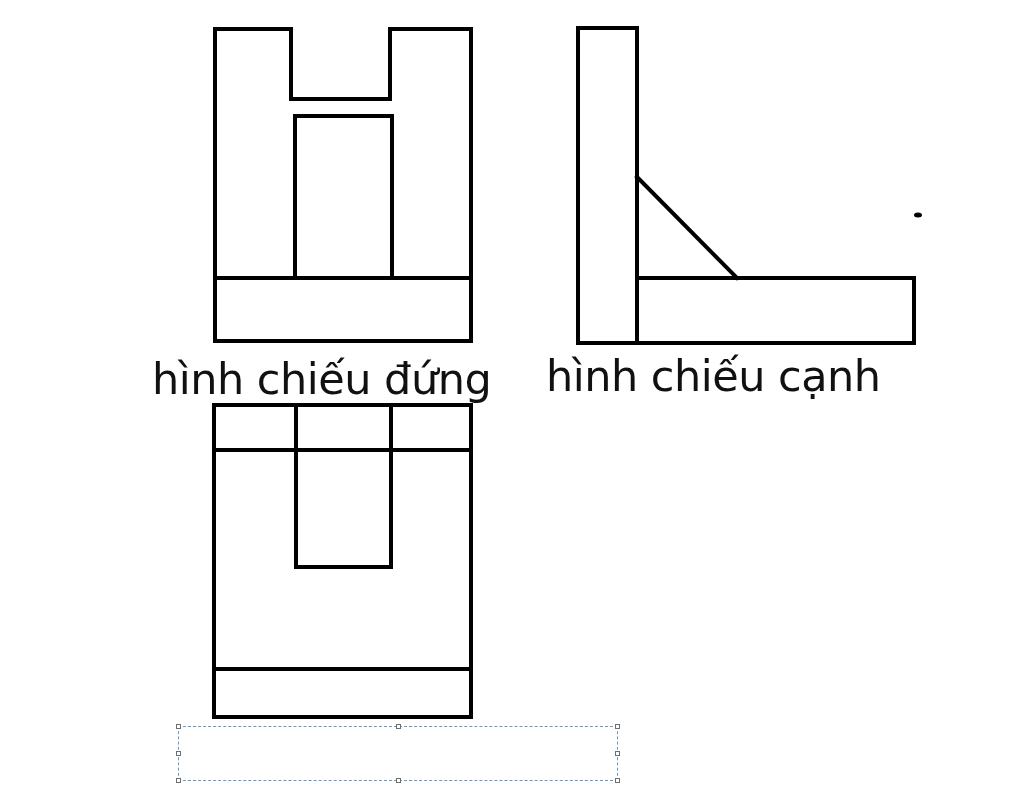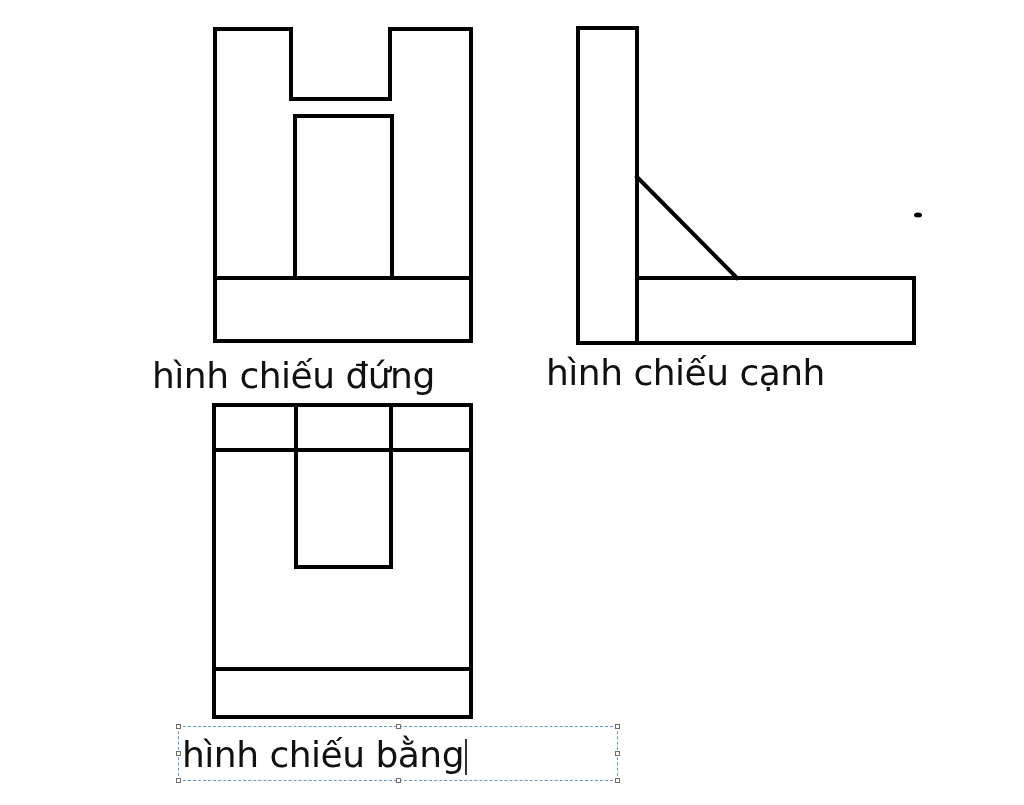--- a/index.html
+++ b/index.html
@@ -1,21 +1,21 @@
 <!DOCTYPE html>
 <html><head>
   <meta charset="utf-8">
   <style>
     html, body { margin: 0; padding: 0; background: #ffffff; }
     body { width: 1024px; height: 805px; position: relative; overflow: hidden; font-family: "DejaVu Sans", sans-serif; }
     svg.drawing { position: absolute; left: 0; top: 0; }
     .label {
       position: absolute;
       font-family: "DejaVu Sans", sans-serif;
-      font-size: 36px;
+      font-size: 43px;
       color: #111111;
       white-space: nowrap;
       line-height: 1;
       letter-spacing: -0.5px;
     }
     .textbox {
       position: absolute;
       left: 178px; top: 726px;
       width: 440px; height: 55px;
       border: 1px dashed #5b9bd5;
@@ -72,16 +72,13 @@
 
 <div class="textbox">
   <span class="handle" style="left:-3px; top:-3px;"></span>
   <span class="handle" style="left:217px; top:-3px;"></span>
   <span class="handle" style="right:-3px; top:-3px;"></span>
   <span class="handle" style="left:-3px; top:24px;"></span>
   <span class="handle" style="right:-3px; top:24px;"></span>
   <span class="handle" style="left:-3px; bottom:-3px;"></span>
   <span class="handle" style="left:217px; bottom:-3px;"></span>
   <span class="handle" style="right:-3px; bottom:-3px;"></span>
-  <div class="label">
-    <span>hình chiếu bằng</span><span class="caret"></span>
-  </div>
 </div>
 
 </body></html>

